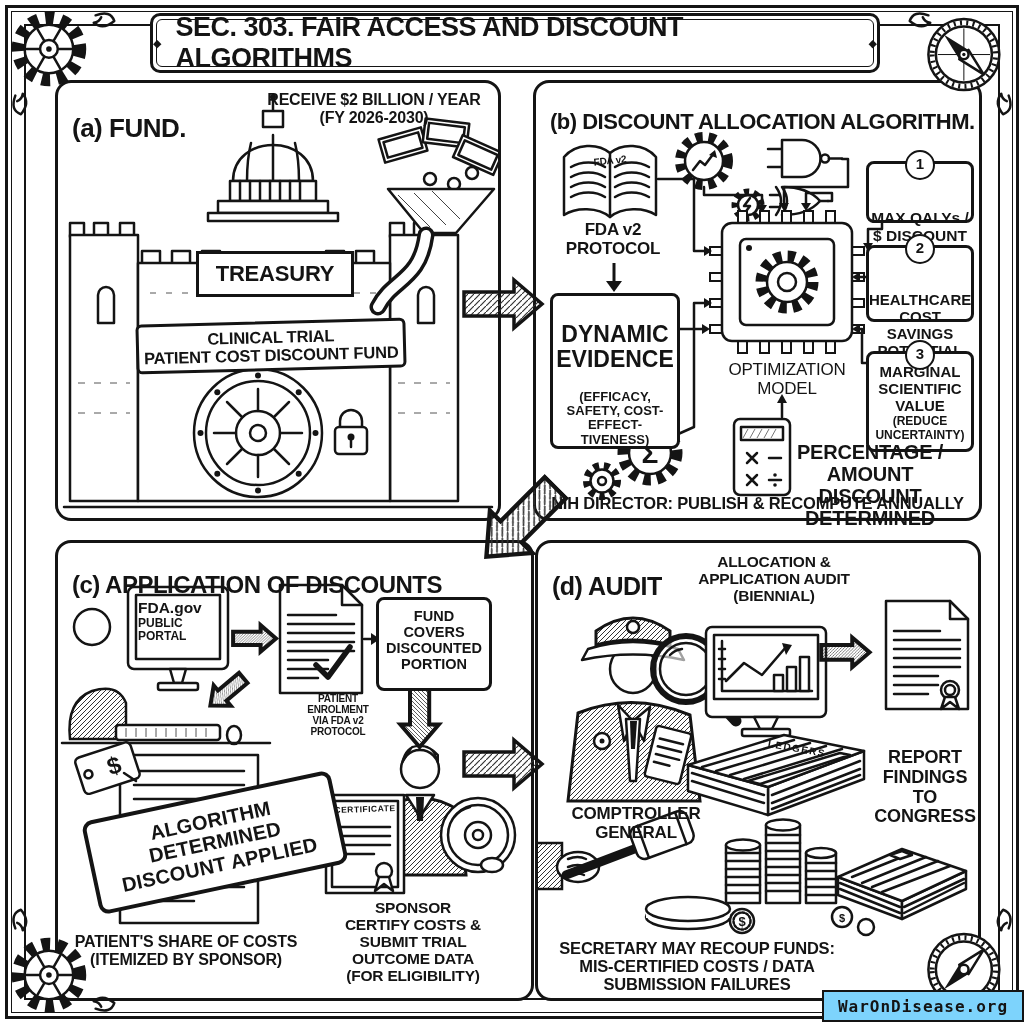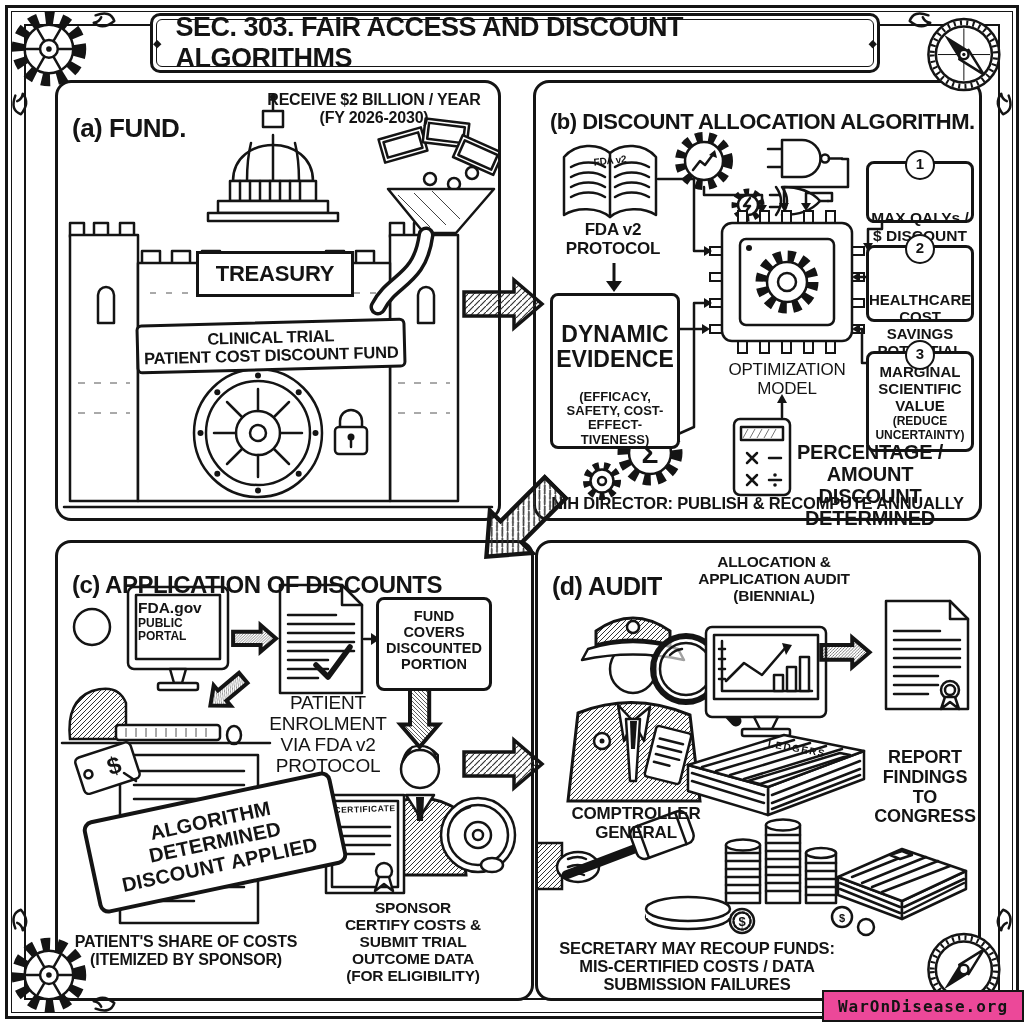--- a/index.html
+++ b/index.html
@@ -42,21 +42,21 @@
   .crit{left:330px;width:102px;padding-top:9px;}
   .crit-num{position:absolute;top:-14px;left:50%;transform:translateX(-50%);
     width:26px;height:26px;border:2.5px solid #141414;border-radius:50%;background:#fff;
     font-size:15px;font-weight:800;line-height:24px;text-align:center;}
 
   .stamp{left:30px;top:252px;width:238px;padding:10px 4px;border:4px solid #141414;border-radius:10px;
     background:#fff;transform:rotate(-12deg);font-size:20px;font-weight:800;text-align:center;
     line-height:1.12;letter-spacing:0.2px;z-index:3;}
 
   .flow-arrow{position:absolute;z-index:5;}
-  .watermark{left:822px;top:990px;width:198px;height:28px;background:#ec4899;border:2.5px solid #141414;
+  .watermark{left:822px;top:990px;width:198px;height:28px;background:#7dd3fc;border:2.5px solid #141414;
     font-family:"DejaVu Sans Mono","Liberation Mono",monospace;font-size:16px;font-weight:700;
     display:flex;align-items:center;justify-content:center;letter-spacing:1px;z-index:8;}
 </style>
 </head>
 <body>
 
 <div id="stage">
 
   <div class="frame-outer"></div>
   <div class="frame-band"></div>
@@ -465,21 +465,21 @@
     <h2 class="ph" style="font-size:24px">(c) APPLICATION OF DISCOUNTS</h2>
     <div class="abs" style="left:80px;top:56px;width:80px;">
       <div style="font-size:15.5px;font-weight:800">FDA.gov</div>
       <div class="t" style="font-size:12px;font-weight:800;line-height:1.1">PUBLIC
 PORTAL</div>
     </div>
     <div class="box t" style="left:318px;top:54px;width:110px;height:80px;font-size:14.5px;padding-top:8px">FUND
 COVERS
 DISCOUNTED
 PORTION</div>
-    <div class="cap t" style="left:206px;top:150px;width:128px;font-size:19px;font-weight:400">PATIENT
+    <div class="cap t" style="left:216px;top:150px;width:128px;font-size:10px;font-weight:700">PATIENT
 ENROLMENT
 VIA FDA v2
 PROTOCOL</div>
     <div class="stamp abs t">ALGORITHM
 DETERMINED
 DISCOUNT APPLIED</div>
     <div class="cap t" style="left:0px;top:390px;width:256px;font-size:16px;font-weight:800">PATIENT'S SHARE OF COSTS
 (ITEMIZED BY SPONSOR)</div>
     <div class="cap" style="left:272px;top:262px;width:70px;font-size:8.5px;letter-spacing:0.5px;transform:rotate(-2deg)">CERTIFICATE</div>
     <div class="cap t" style="left:252px;top:356px;width:206px;font-size:15.5px;font-weight:800">SPONSOR

